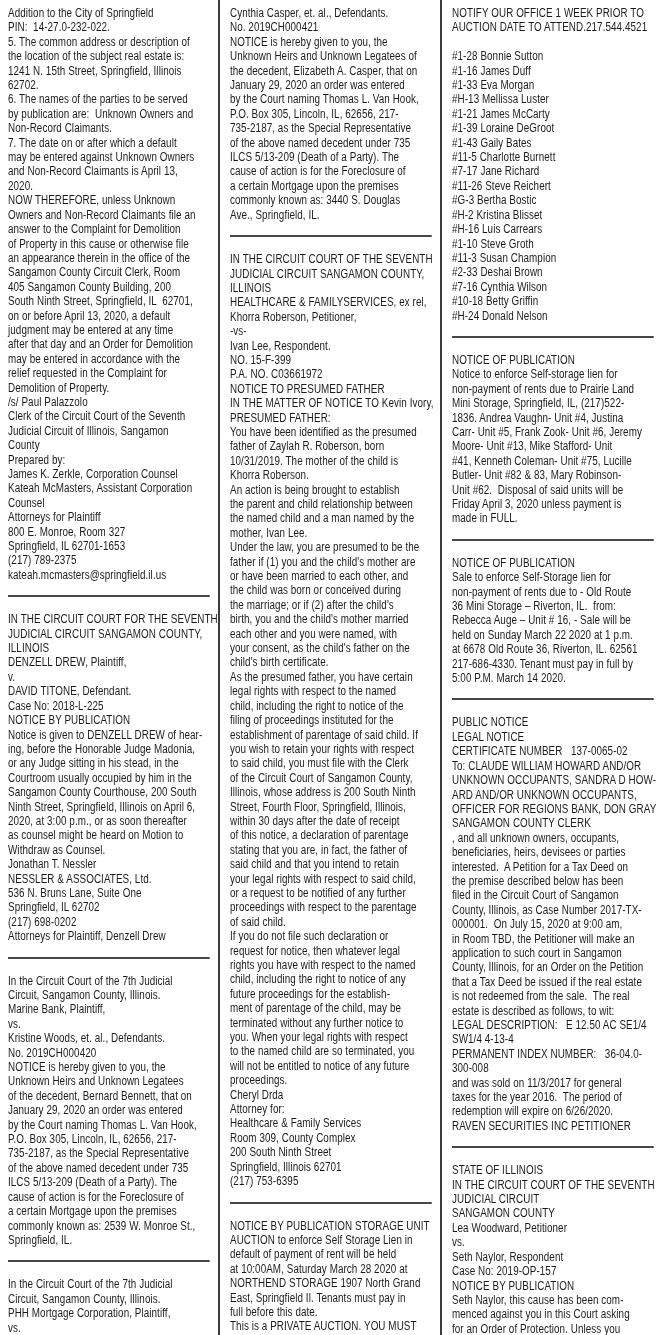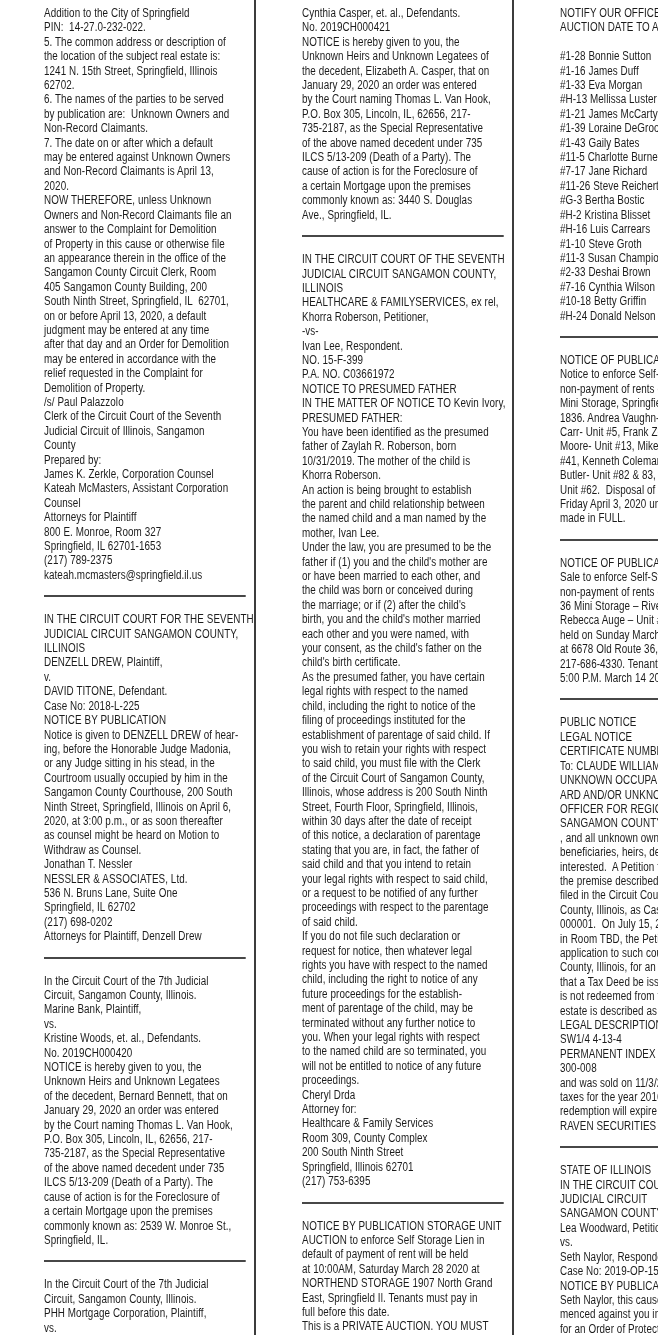--- a/index.html
+++ b/index.html
@@ -16,21 +16,20 @@
     display: flex;
     padding: 6px 0 0 8px;
     overflow: hidden;
     font-family: "Liberation Sans", "DejaVu Sans", sans-serif;
     color: #1b1b1b;
   }
   .col {
     width: 202px;
     flex: 0 0 202px;
     overflow: visible;
-    margin-left: 36px;
   }
   .col-inner {
     transform: scaleX(0.82);
     transform-origin: left top;
     width: 122%;
   }
   .notice {
     font-size: 12px;
     line-height: 14.4px;
     white-space: pre;

